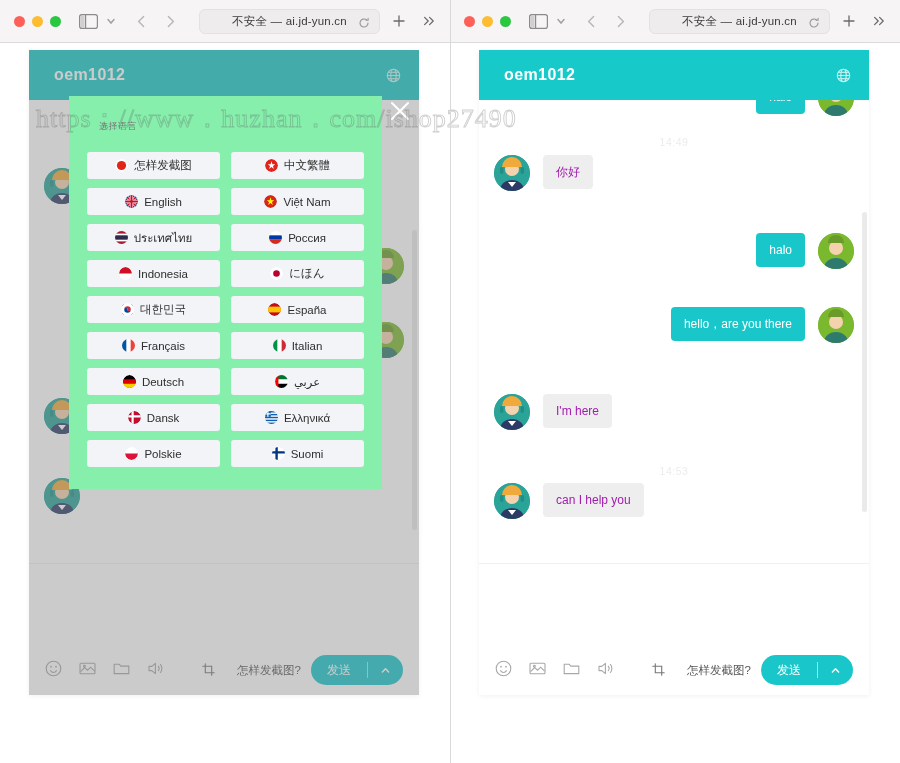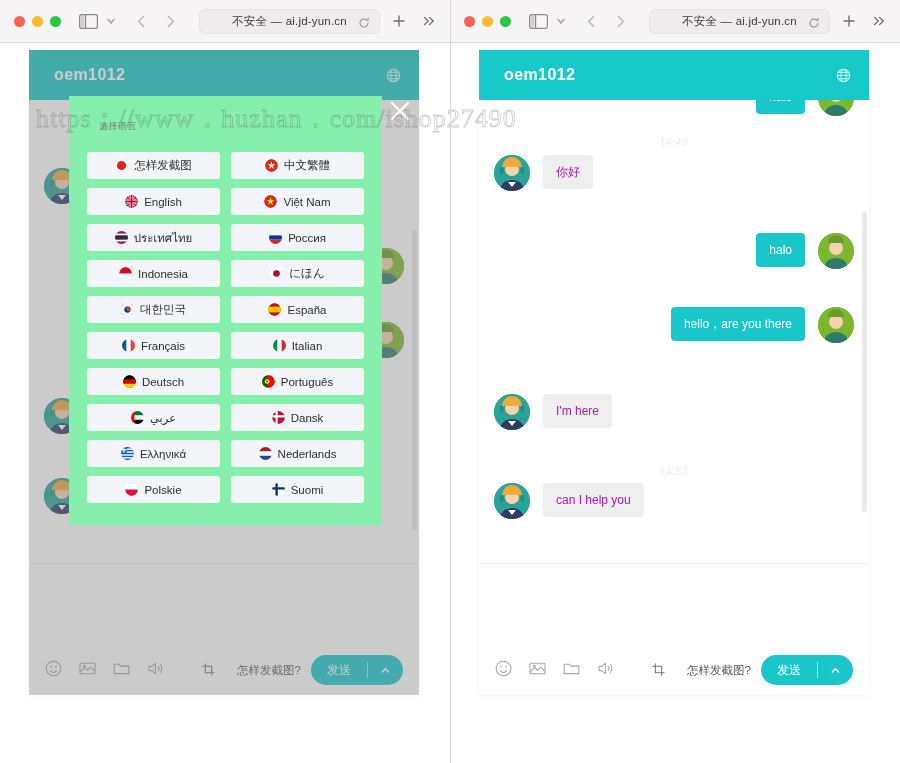--- a/index.html
+++ b/index.html
@@ -663,31 +663,20 @@
                   <circle cx="6.5" cy="6.5" r="6.5" fill="#000"></circle>
                   <rect y="4.33" width="13" height="4.33" fill="#dd0000"></rect>
                   <rect y="8.66" width="13" height="4.34" fill="#ffce00"></rect>
                 </svg>
               </span>
               <span>Deutsch</span>
             </div>
             <div class="lang-item">
               <span class="flag">
                 <svg viewBox="0 0 13 13">
-                  <circle cx="6.5" cy="6.5" r="6.5" fill="#ff0000"></circle>
-                  <path d="M0 6.5a6.5 6.5 0 0 1 5.1-6.35v12.7A6.5 6.5 0 0 1 0 6.5z" fill="#006600"></path>
-                  <circle cx="5.1" cy="6.5" r="2.1" fill="#ffff00" stroke="#fff" stroke-width=".4"></circle>
-                  <circle cx="5.1" cy="6.5" r="1" fill="#ff0000"></circle>
-                </svg>
-              </span>
-              <span>Português</span>
-            </div>
-            <div class="lang-item">
-              <span class="flag">
-                <svg viewBox="0 0 13 13">
                   <circle cx="6.5" cy="6.5" r="6.5" fill="#fff"></circle>
                   <path d="M0 4.33h13V0H0z" fill="#00732f"></path>
                   <path d="M0 13h13V8.66H0z" fill="#000"></path>
                   <path d="M0 6.5a6.5 6.5 0 0 1 3.4-5.72v11.44A6.5 6.5 0 0 1 0 6.5z" fill="#ff0000"></path>
                 </svg>
               </span>
               <span>عربي</span>
             </div>
             <div class="lang-item">
               <span class="flag">
@@ -707,30 +696,20 @@
                     <rect y="2.9" width="13" height="1.45"></rect>
                     <rect y="5.8" width="13" height="1.45"></rect>
                     <rect y="8.7" width="13" height="1.45"></rect>
                     <rect y="11.55" width="13" height="1.45"></rect>
                   </g>
                   <rect x="0" y="0" width="5.8" height="5.8" fill="#0d5eaf"></rect>
                   <path d="M2.9 0v5.8M0 2.9h5.8" stroke="#fff" stroke-width="1.2"></path>
                 </svg>
               </span>
               <span>Ελληνικά</span>
-            </div>
-            <div class="lang-item">
-              <span class="flag">
-                <svg viewBox="0 0 13 13">
-                  <circle cx="6.5" cy="6.5" r="6.5" fill="#fff"></circle>
-                  <path d="M0 4.33h13V0H0z" fill="#ae1c28"></path>
-                  <path d="M0 13h13V8.66H0z" fill="#21468b"></path>
-                </svg>
-              </span>
-              <span>Nederlands</span>
             </div>
             <div class="lang-item">
               <span class="flag">
                 <svg viewBox="0 0 13 13">
                   <circle cx="6.5" cy="6.5" r="6.5" fill="#fff"></circle>
                   <path d="M13 6.5a6.5 6.5 0 0 1-13 0z" fill="#dc143c"></path>
                 </svg>
               </span>
               <span>Polskie</span>
             </div>

